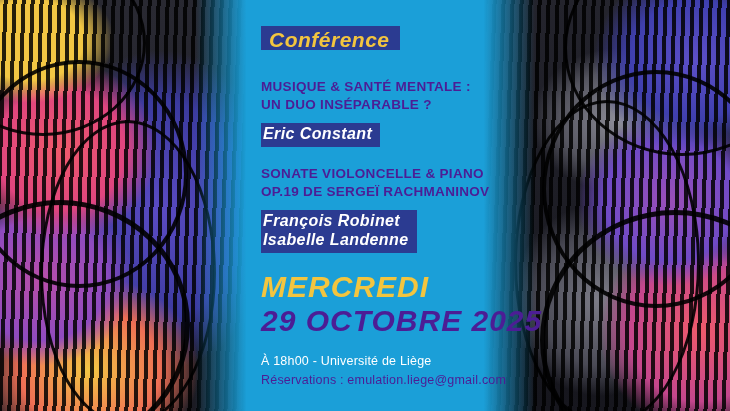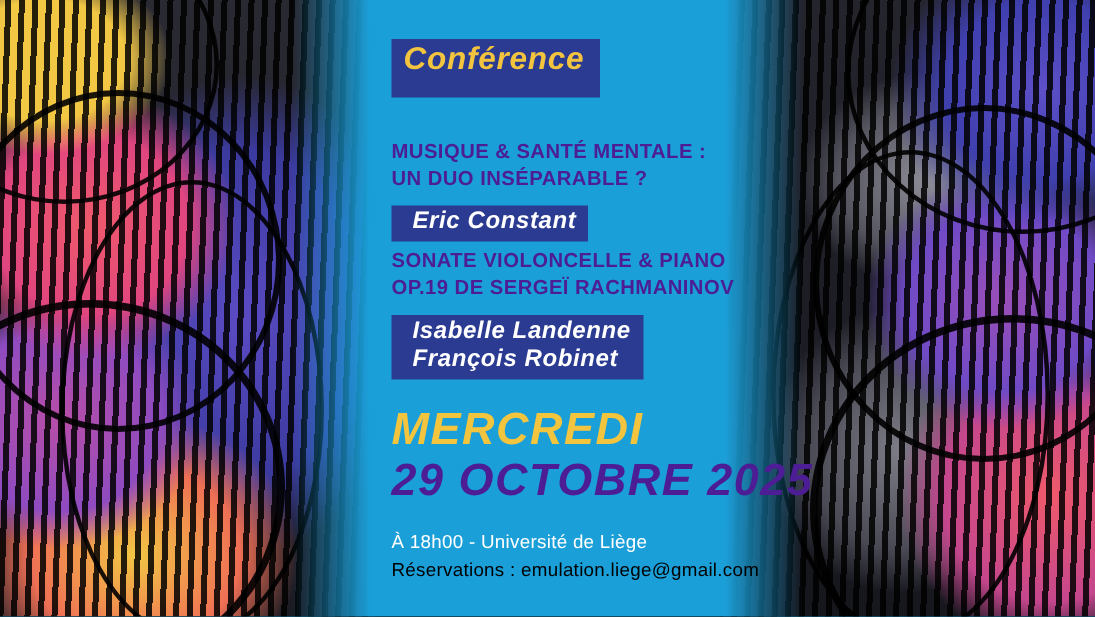--- a/index.html
+++ b/index.html
@@ -90,21 +90,21 @@
     z-index: 5;
   }
 
   .tagline {
     display: inline-block;
     background: #2b3b91;
     color: #f3c53f;
     font-style: italic;
     font-weight: bold;
     letter-spacing: 0.5px;
-    padding: 3px 10px 15px 8px;
+    padding: 3px 10px 0 8px;
     font-size: 21px;
     line-height: 1;
   }
   .tagline.white { color: #ffffff; }
 
   .block-conf { position: absolute; left: 6px; top: 26px; }
   .block-concert { position: absolute; left: 6px; top: 138px; }
 
   .sub {
     color: #4c1d95;
@@ -116,21 +116,21 @@
     text-transform: uppercase;
   }
   .artist {
     display: inline-block;
     background: #2b3b91;
     color: #ffffff;
     font-style: italic;
     font-weight: bold;
     font-size: 16px;
     letter-spacing: 0.4px;
-    padding: 2px 8px 3px 14px;
+    padding: 2px 8px 3px 2px;
     margin-top: 9px;
     line-height: 1.18;
   }
   .artist.two-line { padding-bottom: 4px; }
   .artist .ln { display: block; }
 
   .date-day {
     position: absolute;
     left: 6px;
     top: 272px;
@@ -158,21 +158,21 @@
     top: 352px;
     color: #ffffff;
     font-size: 12.5px;
     letter-spacing: 0.2px;
     line-height: 1.45;
   }
   .contact {
     position: absolute;
     left: 6px;
     top: 371px;
-    color: #000000;
+    color: #4c1d95;
     font-size: 12.5px;
     letter-spacing: 0.2px;
     line-height: 1.45;
   }
 </style>
 </head>
 <body>
 
 <div id="poster">
 
@@ -206,22 +206,22 @@
       </div>
       <div class="artist">Eric Constant</div>
     </div>
 
     <div class="block-concert">
       <div class="sub">
         <span class="ln">SONATE VIOLONCELLE &amp; PIANO</span><br>
         <span class="ln">OP.19 DE SERGEÏ RACHMANINOV</span>
       </div>
       <div class="artist two-line">
+        <span class="ln">François Robinet</span>
         <span class="ln">Isabelle Landenne</span>
-        <span class="ln">François Robinet</span>
       </div>
     </div>
 
     <div class="date-day">MERCREDI</div>
     <div class="date-full">29 OCTOBRE 2025</div>
     <div class="venue">À 18h00 - Université de Liège</div>
     <div class="contact">Réservations : emulation.liege@gmail.com</div>
 
   </div>
 </div>

